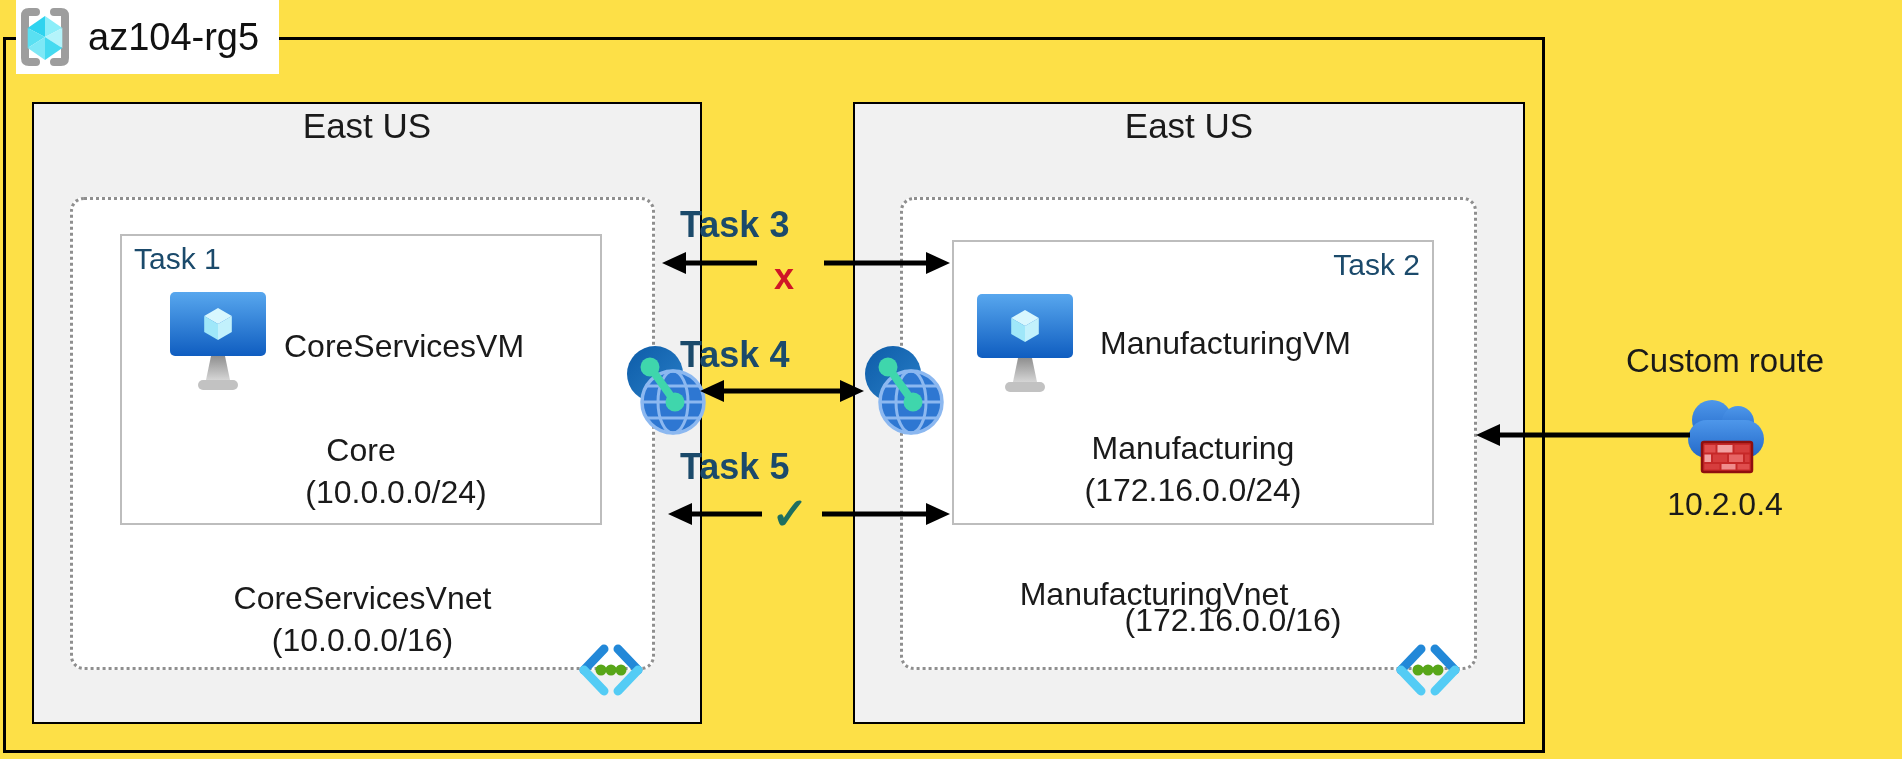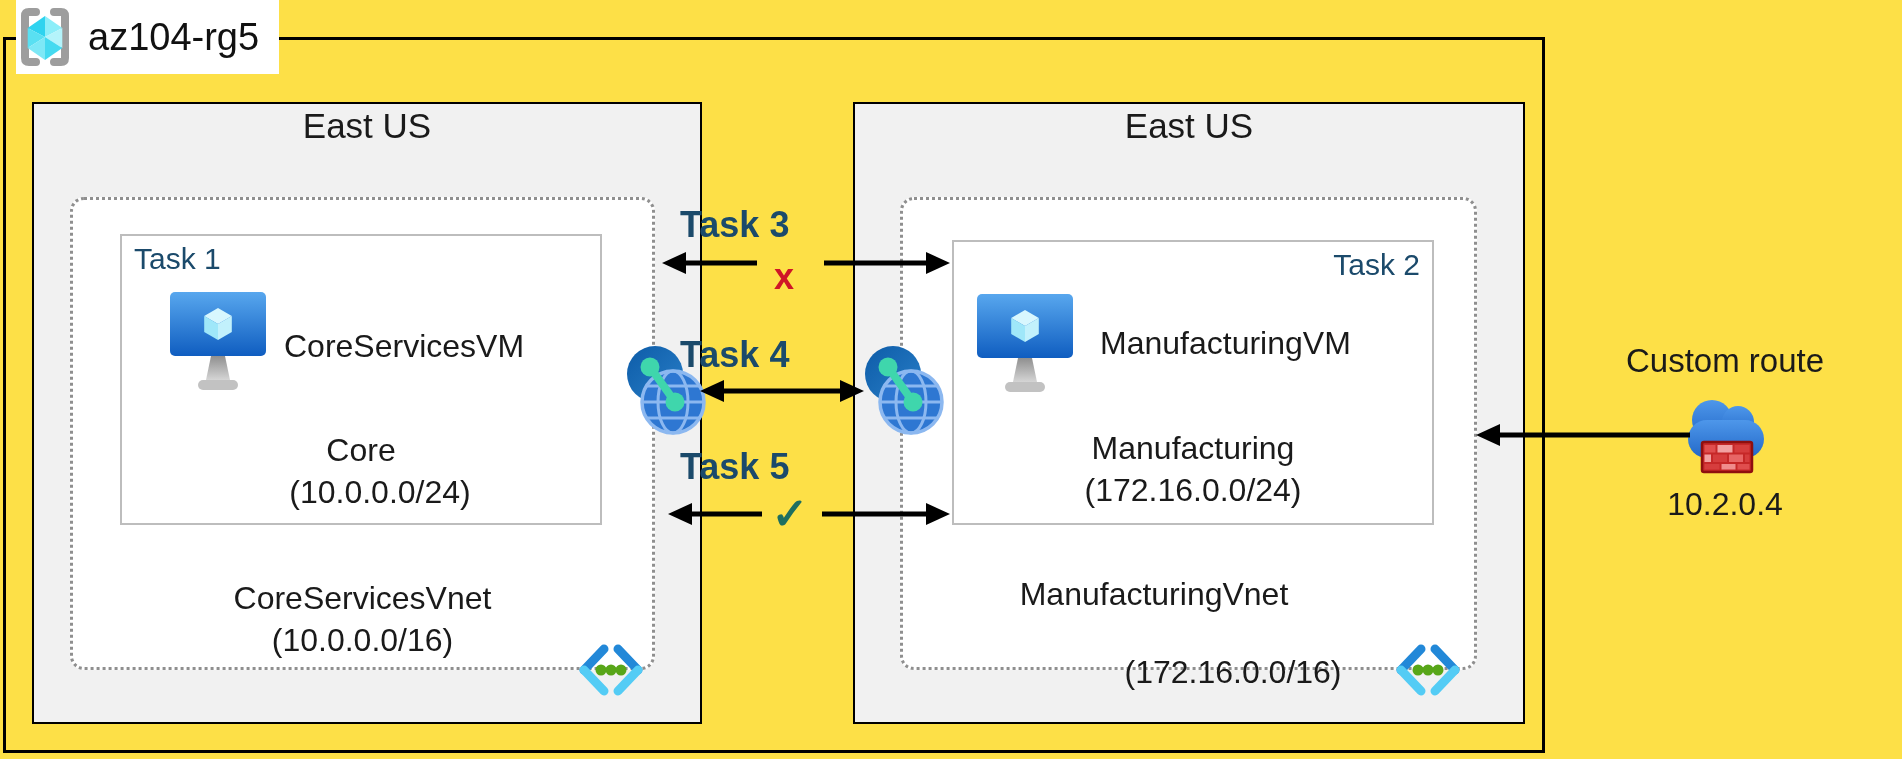--- a/index.html
+++ b/index.html
@@ -83,38 +83,38 @@
     </defs>
     <rect x="2" y="2" width="96" height="64" rx="5" fill="url(#vmg1)"></rect>
     <polygon points="50,18 63.8,26 50,34 36.2,26" fill="#d8f7fe"></polygon>
     <polygon points="36.2,26 50,34 50,50 36.2,42" fill="#9fe7f9"></polygon>
     <polygon points="63.8,26 50,34 50,50 63.8,42" fill="#c2f1fc"></polygon>
     <polygon points="43,66 57,66 62,90 38,90" fill="url(#stg1)"></polygon>
     <rect x="30" y="90" width="40" height="10" rx="5" fill="#c2c2c2"></rect>
   </svg>
   <div class="abs txt" style="left:284px;top:328px;">CoreServicesVM</div>
   <div class="abs txt ctr" style="left:120px;top:432px;width:482px;">Core</div>
-  <div class="abs txt ctr" style="left:108px;top:474px;width:544px;text-align:center;">(10.0.0.0/24)</div>
+  <div class="abs txt ctr" style="left:124px;top:474px;width:544px;text-align:center;">(10.0.0.0/24)</div>
   <div class="abs txt ctr" style="left:70px;top:580px;width:585px;">CoreServicesVnet</div>
   <div class="abs txt ctr" style="left:70px;top:622px;width:585px;">(10.0.0.0/16)</div>
 
   <div class="abs task-tag" style="left:952px;top:248px;width:468px;text-align:right;">Task 2</div>
   <svg class="abs icon" style="left:975px;top:292px;" width="100" height="106" viewBox="0 0 100 106">
     <rect x="2" y="2" width="96" height="64" rx="5" fill="url(#vmg1)"></rect>
     <polygon points="50,18 63.8,26 50,34 36.2,26" fill="#d8f7fe"></polygon>
     <polygon points="36.2,26 50,34 50,50 36.2,42" fill="#9fe7f9"></polygon>
     <polygon points="63.8,26 50,34 50,50 63.8,42" fill="#c2f1fc"></polygon>
     <polygon points="43,66 57,66 62,90 38,90" fill="url(#stg1)"></polygon>
     <rect x="30" y="90" width="40" height="10" rx="5" fill="#c2c2c2"></rect>
   </svg>
   <div class="abs txt" style="left:1100px;top:325px;">ManufacturingVM</div>
   <div class="abs txt ctr" style="left:952px;top:430px;width:482px;">Manufacturing</div>
   <div class="abs txt ctr" style="left:952px;top:472px;width:482px;">(172.16.0.0/24)</div>
   <div class="abs txt ctr" style="left:900px;top:576px;width:508px;">ManufacturingVnet</div>
-  <div class="abs txt ctr" style="left:900px;top:654px;width:666px;">(172.16.0.0/16)</div>
+  <div class="abs txt ctr" style="left:900px;top:602px;width:666px;">(172.16.0.0/16)</div>
 
   <svg class="abs icon" style="left:578px;top:644px;" width="66" height="52" viewBox="0 0 66 52">
     <path d="M26 5 L6 26" stroke="#2288d8" stroke-width="9" stroke-linecap="round" fill="none"></path>
     <path d="M6 26 L26 47" stroke="#54ccf5" stroke-width="9" stroke-linecap="round" fill="none"></path>
     <path d="M40 5 L60 26" stroke="#2288d8" stroke-width="9" stroke-linecap="round" fill="none"></path>
     <path d="M60 26 L40 47" stroke="#54ccf5" stroke-width="9" stroke-linecap="round" fill="none"></path>
     <circle cx="23" cy="26" r="5.5" fill="#58a618"></circle>
     <circle cx="33" cy="26" r="5.5" fill="#58a618"></circle>
     <circle cx="43" cy="26" r="5.5" fill="#58a618"></circle>
   </svg>

